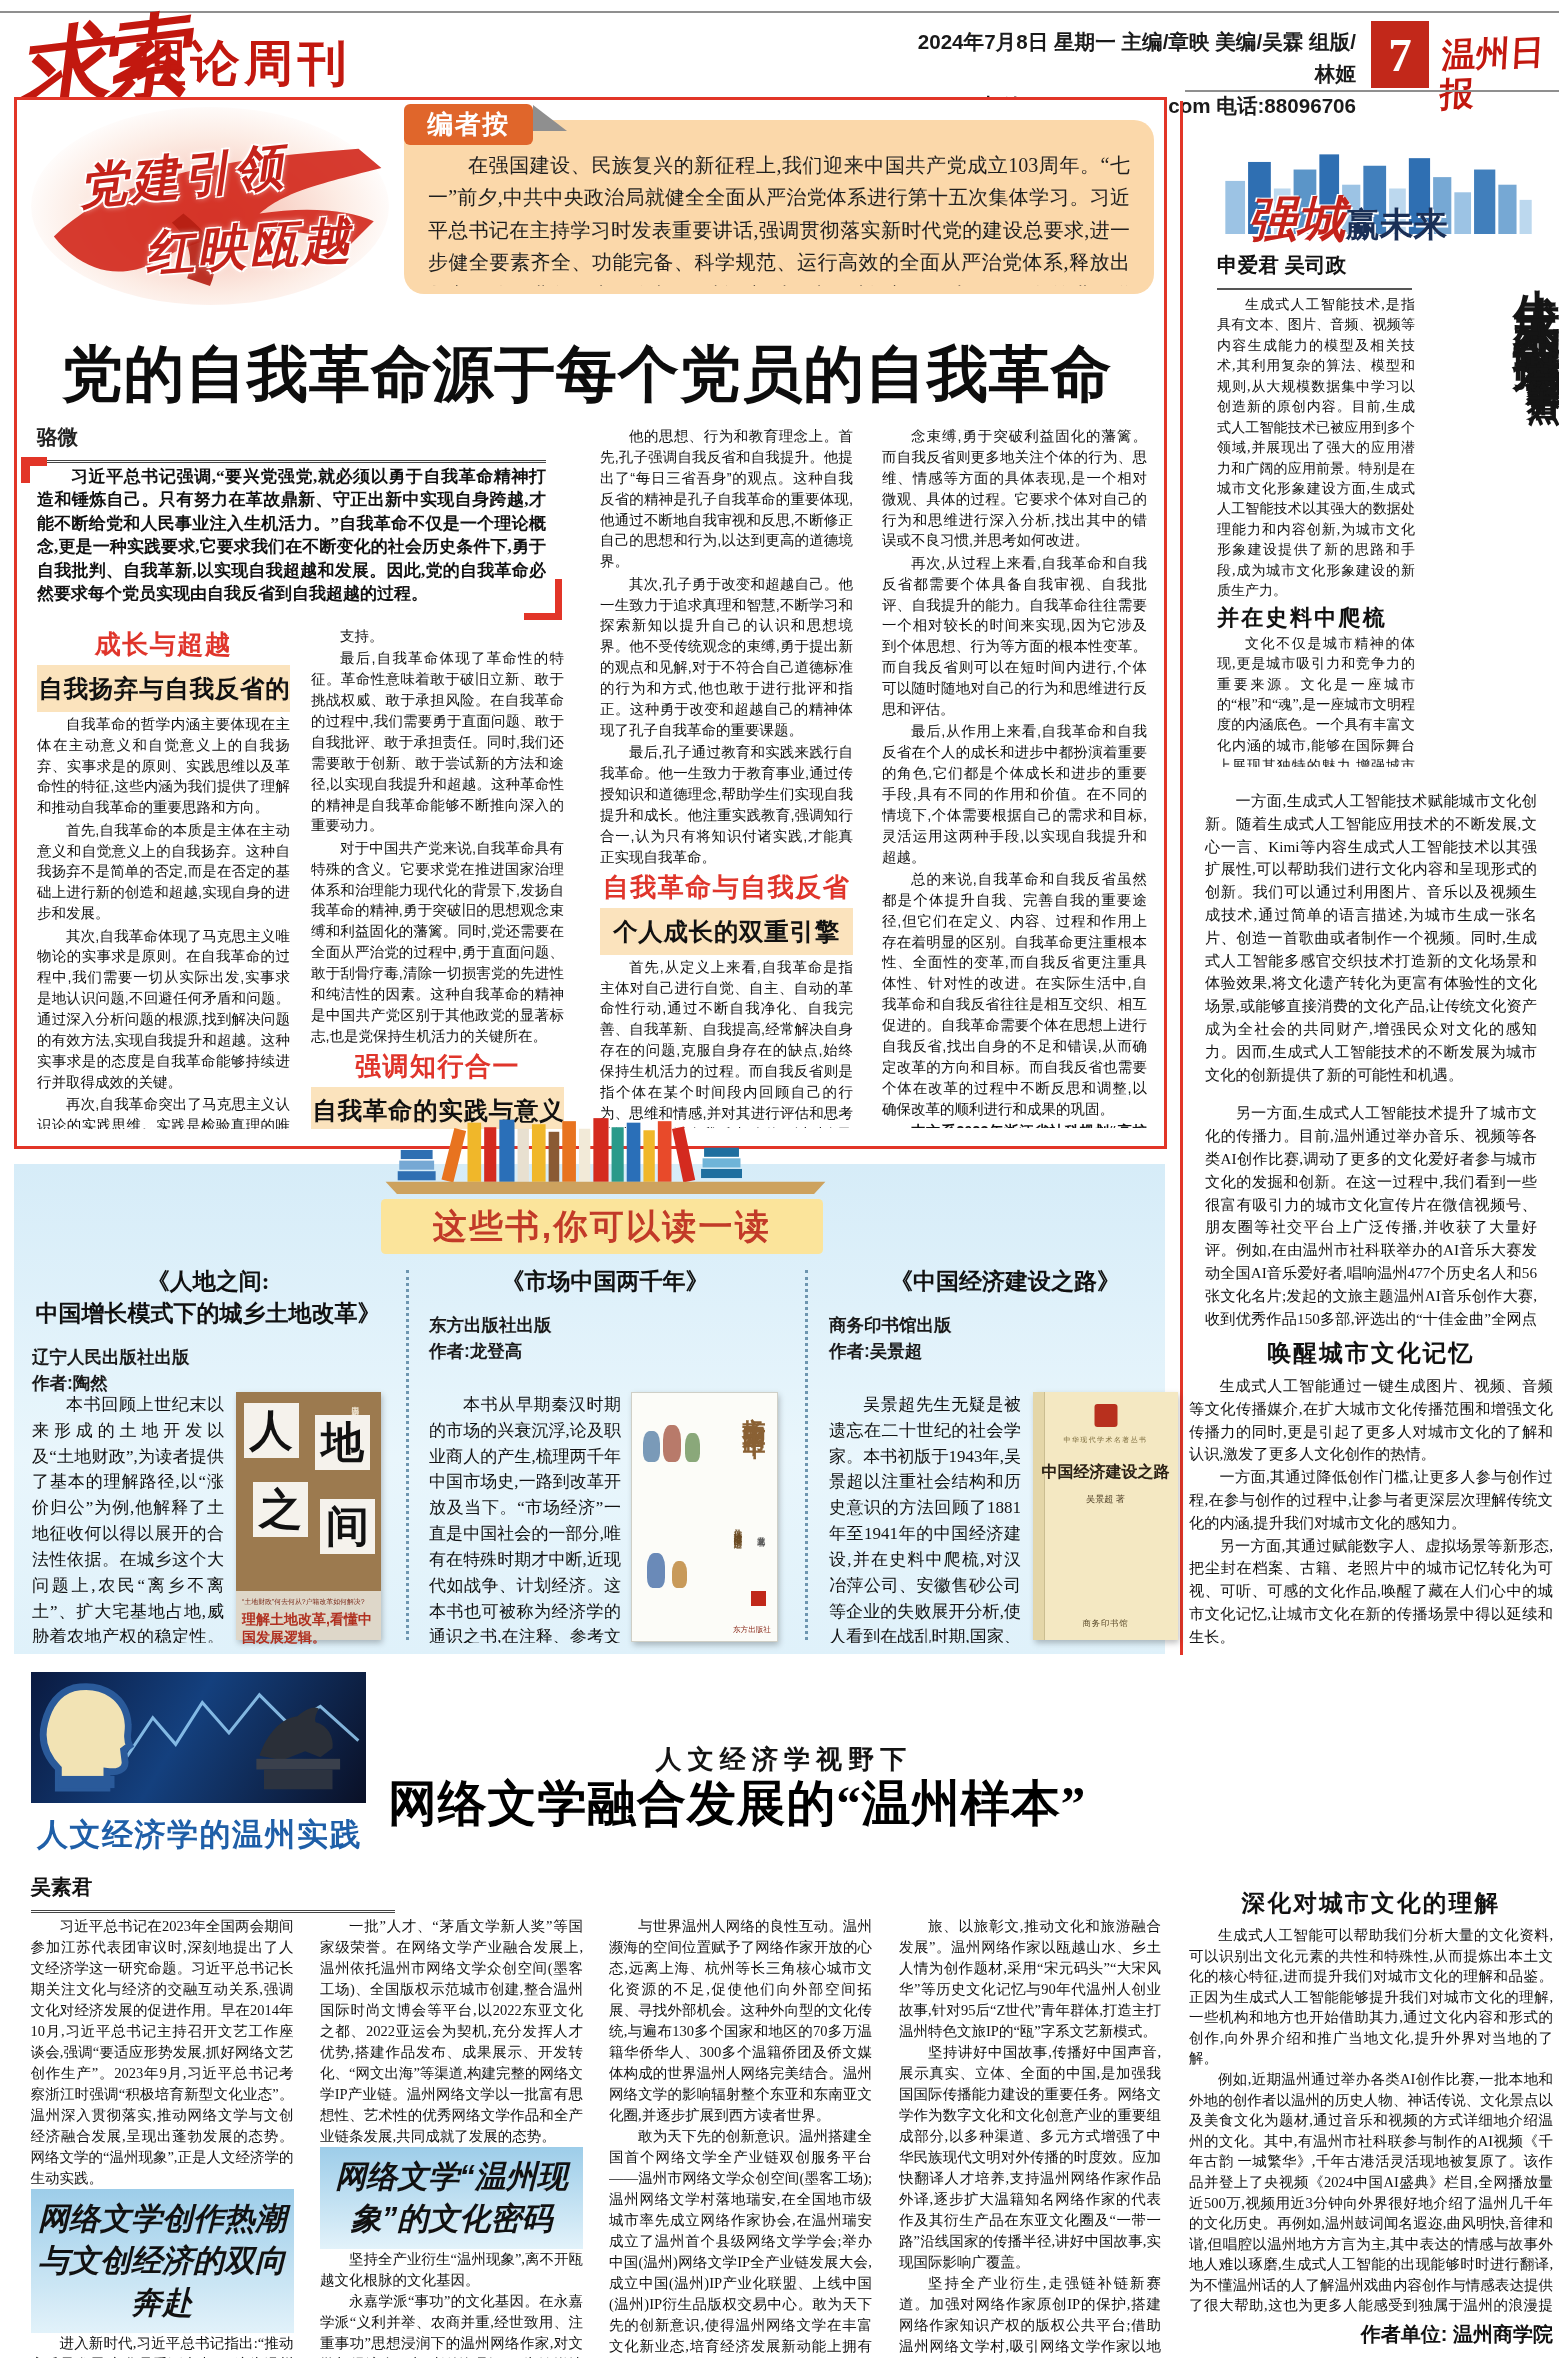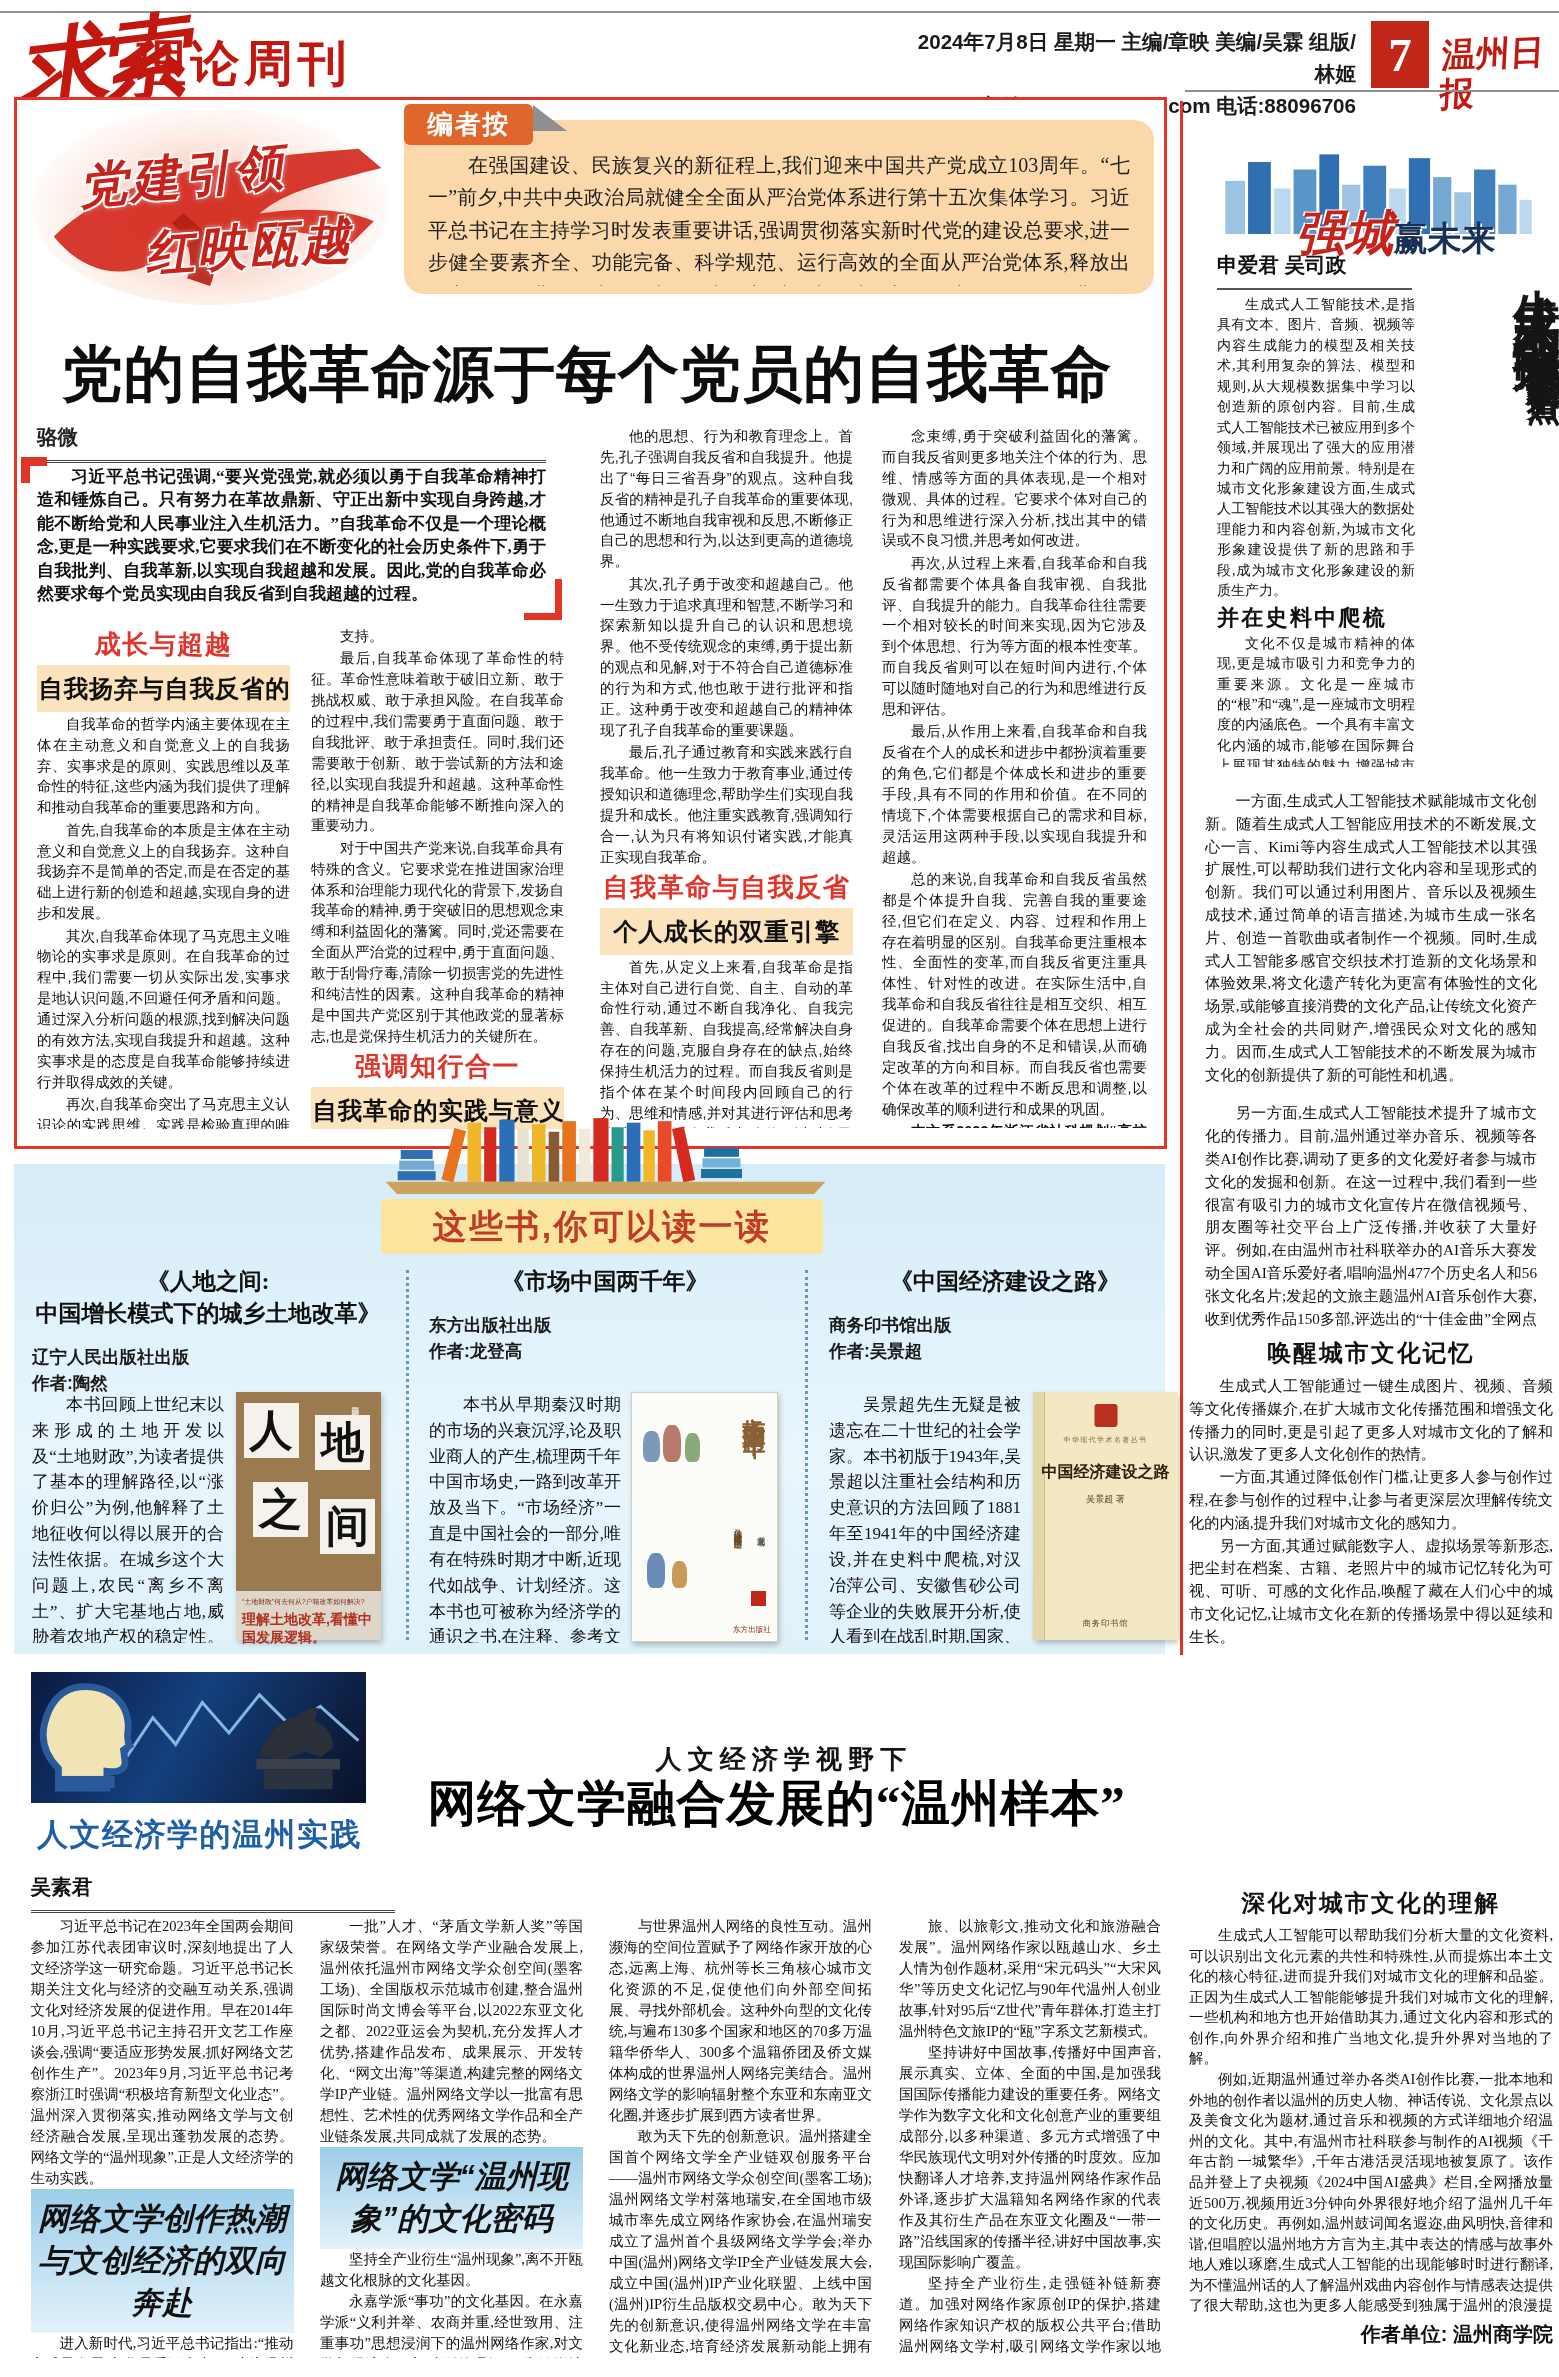--- a/index.html
+++ b/index.html
@@ -51,21 +51,21 @@
   .mcol3{left:600px;top:426px;width:253px;height:702px;}
   .mcol4{left:882px;top:426px;width:265px;height:702px;}
   .red-head{color:#e0352b;font-size:26px;font-weight:900;text-align:center;text-indent:0!important;
     margin:7.6px 0 6.1px 0;letter-spacing:1.5px;}
   .peach-head{background:#fbe3bd;font-size:24.4px;font-weight:800;text-align:center;text-indent:0!important;
     margin:0 -10.7px 10.7px -10.7px;padding:6.1px 1.5px;letter-spacing:0.8px;white-space:nowrap;}
   .fund-note{font-weight:800;}
   
   .ai-redrule{left:1180px;top:101px;width:3px;height:1554px;background:#e23528;}
   .ai-logo{left:1217px;top:143px;width:320px;height:99px;}
-  .ai-logo-text{position:absolute;left:30.5px;top:58px;white-space:nowrap;margin-left:48px;}
+  .ai-logo-text{position:absolute;left:30.5px;top:44px;white-space:nowrap;}
   .ai-logo-main{font-size:49px;font-weight:900;font-style:italic;color:#c5231b;
     text-shadow:1.5px 1.5px 0 #fff,-1.5px -1.5px 0 #fff;}
   .ai-logo-sub{font-size:34px;font-weight:900;color:#1a2f56;text-shadow:1.5px 1.5px 0 #fff;}
   .ai-byline{left:1217px;top:251px;width:195px;font-size:20.6px;font-weight:800;color:#111;
     border-bottom:2.3px solid #555;padding-bottom:9.1px;}
   .ai-narrow{left:1217px;top:295px;width:198px;height:472px;font-family:"Liberation Serif",serif;
     font-size:14px;line-height:1.46;text-align:justify;overflow:hidden;}
   .ai-narrow p{margin:0;text-indent:2em;}
   .ai-sec-head{font-family:"Liberation Sans",sans-serif;font-size:22px;font-weight:800;
     text-indent:0!important;text-align:left;margin:12.2px 0 7.6px 0;letter-spacing:2.3px;}
@@ -131,21 +131,21 @@
   .c3-pub{position:absolute;left:0;bottom:10.7px;width:100%;text-align:center;font-size:8.4px;color:#5a4a2a;letter-spacing:0.8px;}
   .c3-spinebar{position:absolute;left:0;top:0;width:10.7px;height:100%;background:#e4d6a8;border-right:0.8px solid #cabd90;}
   
   .blogo-img{left:30.5px;top:1672px;width:335px;height:131px;
     background:linear-gradient(120deg,#0a1a40 0%,#14407e 45%,#0a1026 100%);overflow:hidden;}
   .blogo-head{position:absolute;left:-3px;top:4.6px;}
   .blogo-text{left:37px;top:1814px;width:335px;font-size:31px;font-weight:900;color:#1f5fa8;
     letter-spacing:1.5px;white-space:nowrap;}
   .kicker{left:411px;top:1742px;width:746px;text-align:center;font-size:26px;font-weight:600;
     color:#141414;letter-spacing:6.1px;}
-  .btm-title{left:388px;top:1771px;width:777px;text-align:center;font-family:"Liberation Serif",serif;
+  .btm-title{left:388px;top:1771px;width:777px;text-align:left;font-family:"Liberation Serif",serif;
     font-size:49px;font-weight:900;color:#000;white-space:nowrap;letter-spacing:0.8px;}
   .btm-byline{left:30.5px;top:1873px;width:364px;font-size:20.6px;font-weight:800;
     border-bottom:3px double #444;padding-bottom:9.1px;}
   .bacol{position:absolute;top:1916px;width:263px;height:442px;font-family:"Liberation Serif",serif;
     font-size:14.5px;line-height:1.45;text-align:justify;overflow:hidden;}
   .bacol p{margin:0;text-indent:2em;}
   .bac1{left:30.5px;} .bac2{left:320px;} .bac3{left:609px;} .bac4{left:899px;width:262px;}
   .blue-head{background:linear-gradient(180deg,#9dcde9 0%,#e2f2fa 100%);
     font-family:"Liberation Sans",sans-serif;font-size:31px;font-weight:800;line-height:1.35;
     padding:9.1px 6.1px;margin:7.6px -7.6px 9.1px -7.6px;text-indent:0!important;text-align:center;font-style:italic;}

